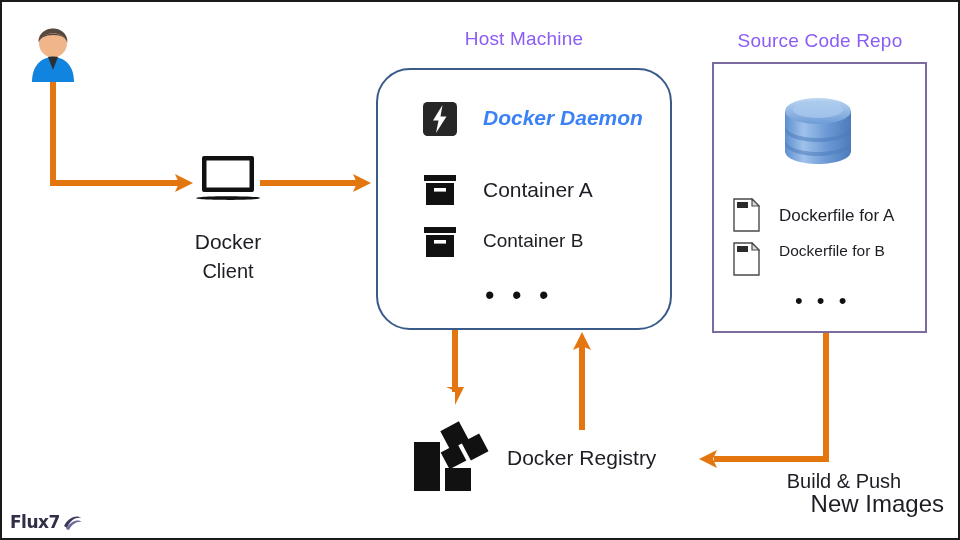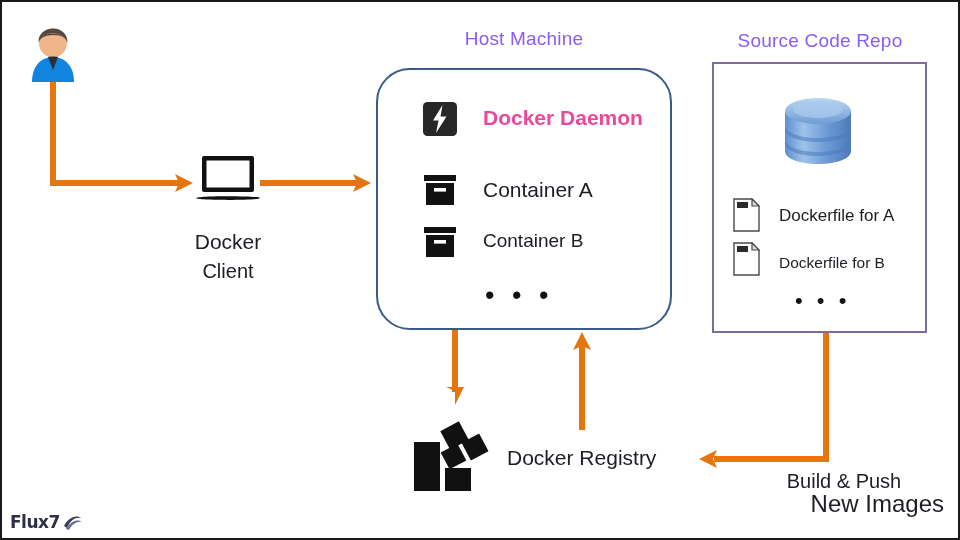--- a/index.html
+++ b/index.html
@@ -77,21 +77,21 @@
   <div class="abs lbl" style="left:184px;top:228px;font-size:21px;text-align:center;width:84px;">Docker</div>
   <div class="abs lbl" style="left:184px;top:258px;font-size:20px;text-align:center;width:84px;">Client</div>
 
   <div class="abs ttl lbl" style="left:404px;top:26px;width:236px;text-align:center;">Host Machine</div>
   <div class="abs" id="host-box"></div>
 
   <svg class="abs" style="left:420px;top:99px;" width="36" height="36" viewBox="0 0 36 36">
     <rect x="1" y="1" width="34" height="34" rx="4.5" fill="#272727"></rect>
     <path d="M20.5,4 L11,19.5 L16.5,19.5 L14,32 L24.5,15.5 L18.5,15.5 Z" fill="#fff"></path>
   </svg>
-  <div class="abs lbl" style="left:481px;top:104px;font-size:21px;font-weight:700;color:#ec4899;">Docker Daemon</div>
+  <div class="abs lbl" style="left:481px;top:104px;font-size:21px;font-weight:700;color:#3b82f6;font-style:italic;">Docker Daemon</div>
 
   <svg class="abs" style="left:420px;top:172px;" width="36" height="33" viewBox="0 0 36 33">
     <rect x="2" y="1" width="32" height="6" fill="#111"></rect>
     <rect x="4" y="9" width="28" height="22" fill="#111"></rect>
     <rect x="12" y="14" width="12" height="3.6" fill="#fff"></rect>
   </svg>
   <div class="abs lbl" style="left:481px;top:176px;font-size:21px;">Container A</div>
 
   <svg class="abs" style="left:420px;top:224px;" width="36" height="33" viewBox="0 0 36 33">
     <rect x="2" y="1" width="32" height="6" fill="#111"></rect>
@@ -130,21 +130,21 @@
     <path d="M19,1 L19,8 L26,8 Z" fill="#dcdcdc" stroke="#4a4a4a" stroke-width="1.2"></path>
     <rect x="4" y="4" width="11" height="6" fill="#2b2b2b"></rect>
   </svg>
   <div class="abs lbl" style="left:777px;top:204px;font-size:17px;">Dockerfile for A</div>
 
   <svg class="abs" style="left:731px;top:240px;" width="27" height="34" viewBox="0 0 27 34">
     <path d="M1,1 L19,1 L26,8 L26,33 L1,33 Z" fill="#fff" stroke="#4a4a4a" stroke-width="1.4"></path>
     <path d="M19,1 L19,8 L26,8 Z" fill="#dcdcdc" stroke="#4a4a4a" stroke-width="1.2"></path>
     <rect x="4" y="4" width="11" height="6" fill="#2b2b2b"></rect>
   </svg>
-  <div class="abs lbl" style="left:777px;top:252px;font-size:15.5px;">Dockerfile for B</div>
+  <div class="abs lbl" style="left:777px;top:240px;font-size:15.5px;">Dockerfile for B</div>
 
   <div class="abs ellipsis sm" style="left:793px;top:288px;">• • •</div>
 
   <svg class="abs" style="left:408px;top:418px;" width="84" height="72" viewBox="0 0 84 72">
     <rect x="4" y="22" width="26" height="26" fill="#111"></rect>
     <rect x="4" y="52" width="26" height="26" fill="#111" transform="translate(0,-26)"></rect>
     <rect x="4" y="22" width="26" height="26" fill="#111"></rect>
     <rect x="4" y="48" width="26" height="23" fill="#111"></rect>
     <rect x="35" y="48" width="26" height="23" fill="#111"></rect>
     <rect x="0" y="0" width="0" height="0" fill="none"></rect>

